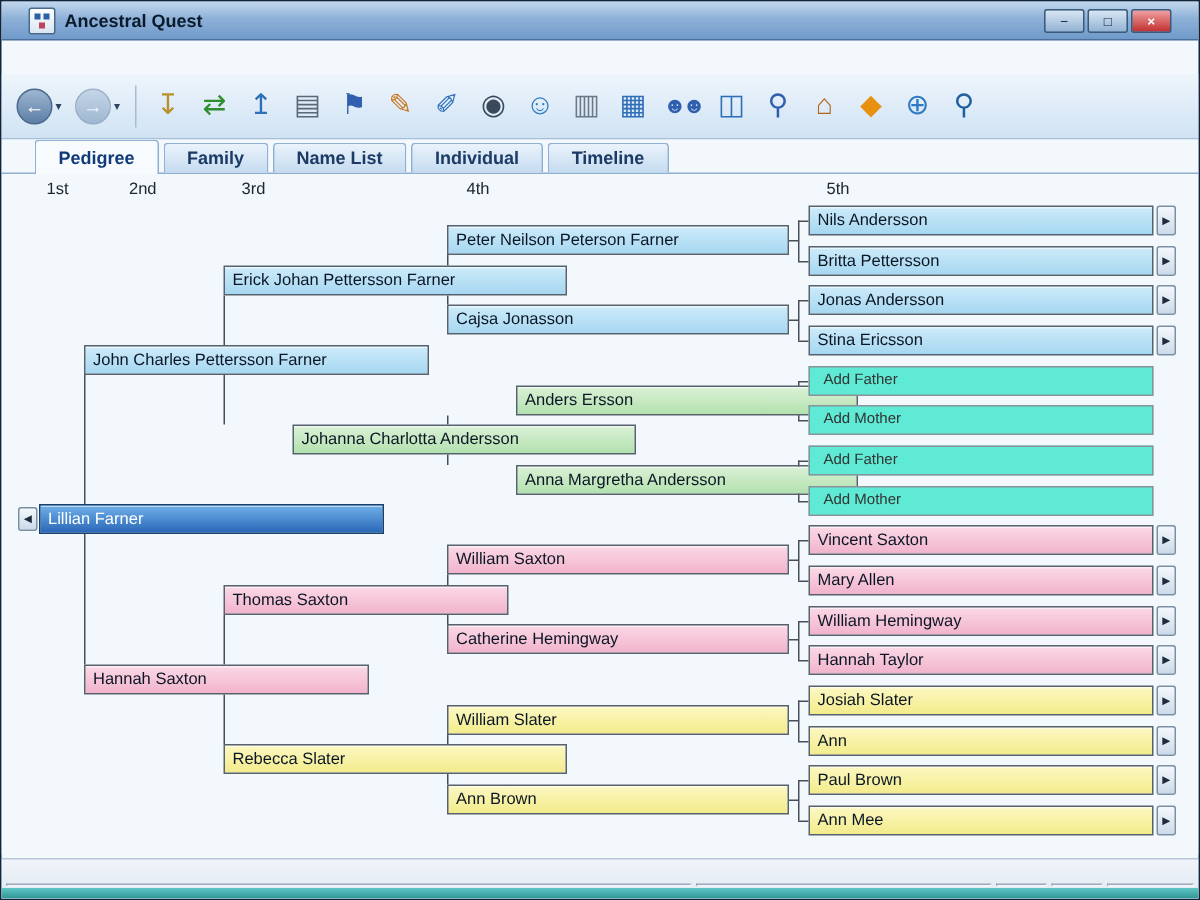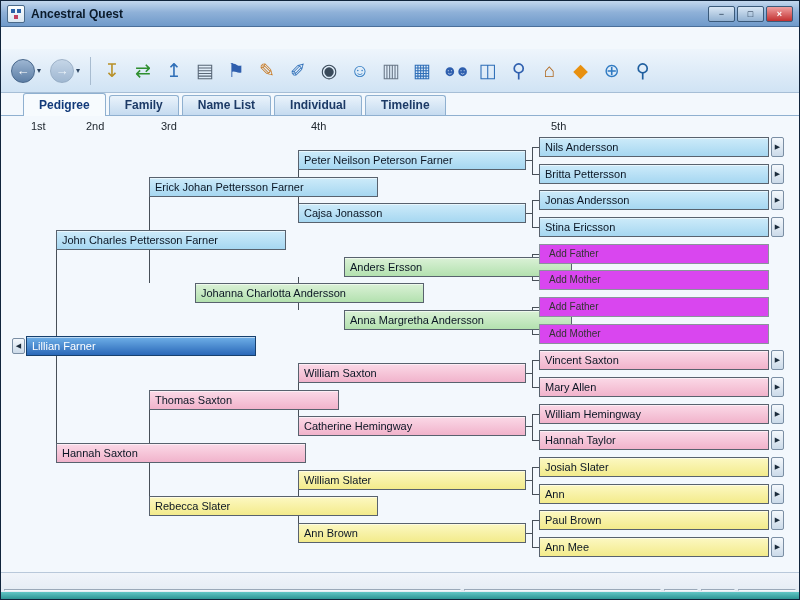--- a/index.html
+++ b/index.html
@@ -2,21 +2,21 @@
 <html><head>
 <meta charset="utf-8">
 <style>
   html,body{margin:0;padding:0;background:#fff;}
   .window{position:relative;width:800px;height:600px;box-sizing:border-box;
     border:1px solid #10243c;background:#f3f8fd;overflow:hidden;
     font-family:"Liberation Sans",sans-serif;color:#111;}
   
   .titlebar{position:absolute;top:0;left:0;right:0;height:26px;
     background:linear-gradient(180deg,#c3d8ee 0%,#8fb1d8 45%,#6f9aca 100%);
-    border-bottom:1px solid #4a6f9a;display:flex;align-items:center;padding:0 6px;box-sizing:border-box;}
+    border-bottom:1px solid #4a6f9a;display:flex;align-items:center;padding:0 18px;box-sizing:border-box;}
   .app-icon{width:16px;height:16px;background:linear-gradient(#fdfefe,#d8e6f2);
     border:1px solid #4a6a8a;border-radius:2px;position:relative;flex:0 0 auto;}
   .app-icon::before{content:"";position:absolute;left:3px;top:3px;width:4px;height:4px;
     background:#2a62a8;box-shadow:6px 0 0 #2a62a8,3px 6px 0 #c04060;}
   .title-text{font-size:12px;font-weight:bold;color:#0a1a2a;margin-left:6px;}
   .win-controls{margin-left:auto;display:flex;gap:2px;}
   .win-btn{width:27px;height:16px;border:1px solid #3a5a7a;border-radius:2px;
     background:linear-gradient(#d8e6f4,#93b2d2);color:#10243c;font-size:9px;line-height:12px;
     padding:0;text-align:center;font-family:"Liberation Sans",sans-serif;}
   .win-btn.close{background:linear-gradient(#f0a0a0,#c23030);color:#fff;font-weight:bold;}
@@ -51,21 +51,21 @@
   .gen-label{position:absolute;top:119px;font-size:11px;color:#202830;z-index:2;}
   
   #chart-layer{position:absolute;top:0;left:0;right:0;bottom:0;z-index:2;}
   .pbox{position:absolute;height:20px;line-height:18px;box-sizing:border-box;
     border:1px solid #58626e;font-size:11px;padding-left:5px;white-space:nowrap;overflow:hidden;
     box-shadow:inset 0 1px 0 rgba(255,255,255,.55);color:#0b1624;}
   .pbox.blue{background:linear-gradient(#cdebfa,#a6d7f1);}
   .pbox.green{background:linear-gradient(#daf1d6,#b3e1af);margin-left:46px;}
   .pbox.pink{background:linear-gradient(#fbd9e7,#f1b3cb);}
   .pbox.yellow{background:linear-gradient(#fcf8c2,#f3eb8b);}
-  .pbox.white{background:#d946ef;border-color:#8a929c;box-shadow:none;font-size:10px;color:#333;
+  .pbox.white{background:#5eead4;border-color:#8a929c;box-shadow:none;font-size:10px;color:#333;
     padding-left:9px;}
   .pbox.selected{background:linear-gradient(#6fb0e8,#2a68b8);color:#fff;font-weight:normal;
     border-color:#16406e;}
   .box-arrow{position:absolute;width:13px;height:20px;box-sizing:border-box;padding:0;
     display:flex;align-items:center;justify-content:center;font-size:7px;color:#1c2c3c;
     background:linear-gradient(#f4f8fc,#cbdae9);border:1px solid #7a8ea4;border-radius:2px;}
   .nav-left{position:absolute;left:11px;top:337px;width:13px;height:16px;box-sizing:border-box;
     padding:0;display:flex;align-items:center;justify-content:center;font-size:7px;color:#1c2c3c;
     background:linear-gradient(#f4f8fc,#cbdae9);border:1px solid #7a8ea4;border-radius:2px;}
   .seg{position:absolute;background:#474f58;}
@@ -227,21 +227,21 @@
         <div class="seg" style="left: 531px; top: 466px; width: 7px; height: 1px;"></div>
         <div class="seg" style="left: 531px; top: 493px; width: 7px; height: 1px;"></div>
         <div class="seg" style="left: 525px; top: 532px; width: 6px; height: 1px;"></div>
         <div class="seg" style="left: 531px; top: 519px; width: 1px; height: 27px;"></div>
         <div class="seg" style="left: 531px; top: 519px; width: 7px; height: 1px;"></div>
         <div class="seg" style="left: 531px; top: 546px; width: 7px; height: 1px;"></div>
       </div>
     <div id="boxes">
         <div class="pbox selected" style="left: 25px; top: 335px; width: 230px;">Lillian Farner</div>
         <div class="pbox blue" style="left: 55px; top: 229px; width: 230px;">John Charles Pettersson Farner</div>
-        <div class="pbox pink" style="left: 55px; top: 442px; width: 250px;">Hannah Saxton</div>
+        <div class="pbox pink" style="left: 55px; top: 442px; width: 190px;">Hannah Saxton</div>
         <div class="pbox blue" style="left: 148px; top: 176px; width: 229px;">Erick Johan Pettersson Farner</div>
         <div class="pbox green" style="left: 148px; top: 282px; width: 229px;">Johanna Charlotta Andersson</div>
         <div class="pbox pink" style="left: 148px; top: 389px; width: 190px;">Thomas Saxton</div>
         <div class="pbox yellow" style="left: 148px; top: 495px; width: 229px;">Rebecca Slater</div>
         <div class="pbox blue" style="left: 297px; top: 149px; width: 228px;">Peter Neilson Peterson Farner</div>
         <div class="pbox blue" style="left: 297px; top: 202px; width: 228px;">Cajsa Jonasson</div>
         <div class="pbox green" style="left: 297px; top: 256px; width: 228px;">Anders Ersson</div>
         <div class="pbox green" style="left: 297px; top: 309px; width: 228px;">Anna Margretha Andersson</div>
         <div class="pbox pink" style="left: 297px; top: 362px; width: 228px;">William Saxton</div>
         <div class="pbox pink" style="left: 297px; top: 415px; width: 228px;">Catherine Hemingway</div>

